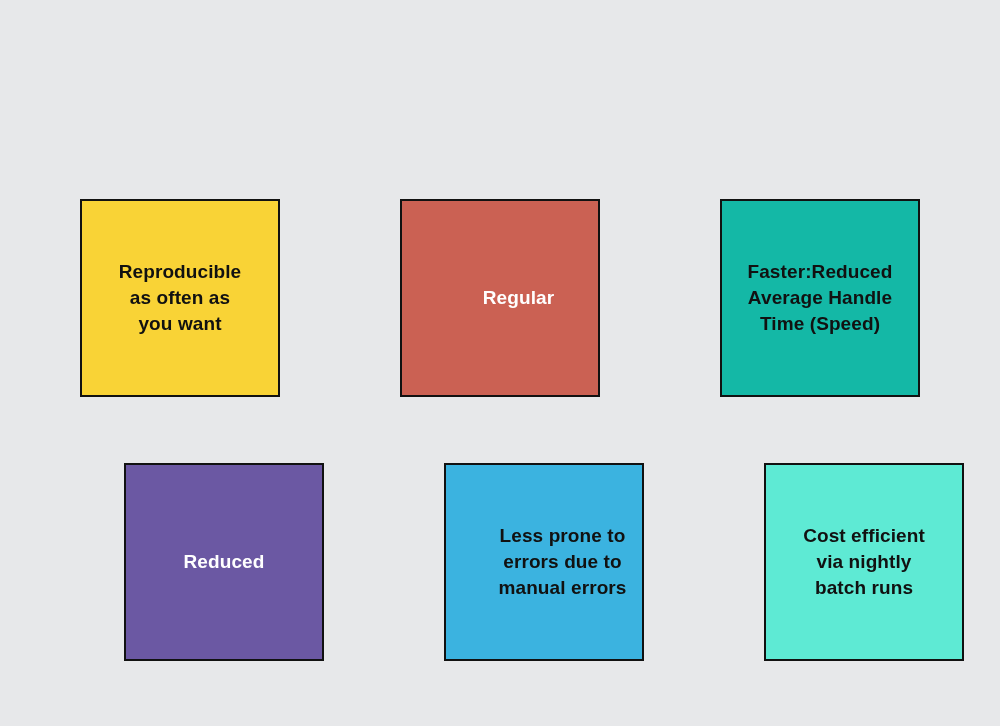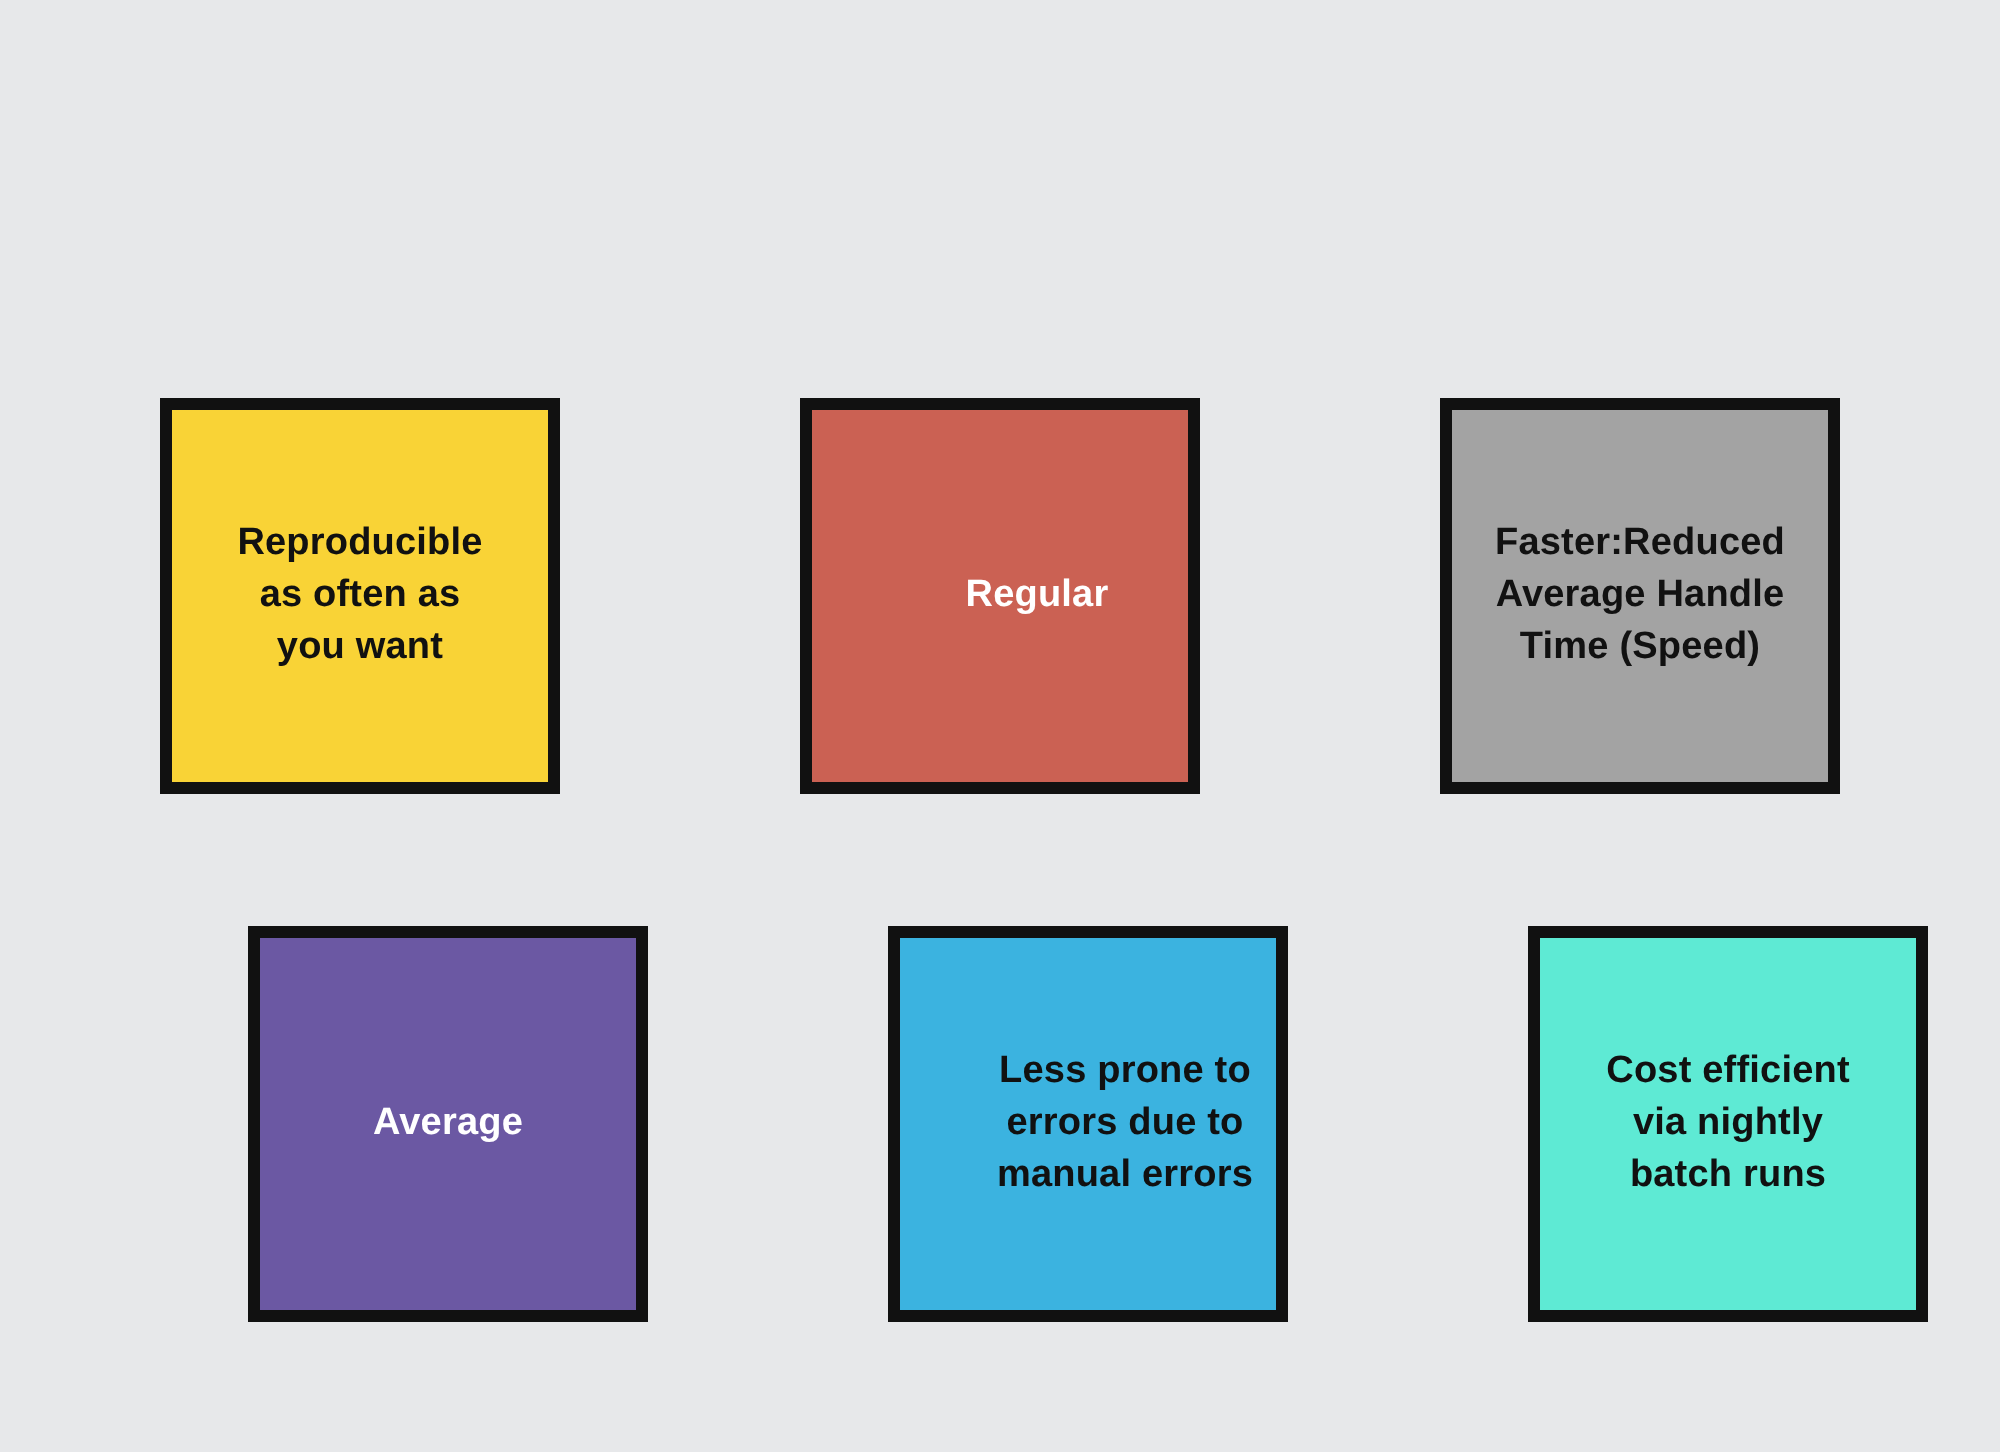--- a/index.html
+++ b/index.html
@@ -37,21 +37,21 @@
     position: absolute;
     left: 80px;
     top: 199px;
     width: 840px;
     height: 464px;
   }
   .card {
     position: absolute;
     width: 200px;
     height: 198px;
-    border: 6px solid #b91c1c;
+    border: 2px solid #b91c1c;
     box-sizing: border-box;
     display: flex;
     align-items: center;
     justify-content: center;
     padding: 0 10px;
   }
   .card.col-0 { left: 0px; }
   .card.col-1 { left: 320px; padding-left: 47px; }
   .card.col-2 { left: 640px; }
   .card.row-0 { top: 0px; }
@@ -78,28 +78,28 @@
     <div class="card col-0 row-0" style="background: rgb(249, 211, 54); border-color: rgb(17, 17, 17);">
       <div class="card-label dark-text" style="color: rgb(17, 17, 17);">Reproducible
 as often as
 you want</div>
     </div>
 
     <div class="card col-1 row-0" style="background: rgb(203, 97, 83); border-color: rgb(17, 17, 17);">
       <div class="card-label light-text" style="color: rgb(255, 255, 255);">Regular</div>
     </div>
 
-    <div class="card col-2 row-0" style="background: #a3a3a3; border-color: rgb(17, 17, 17);">
+    <div class="card col-2 row-0" style="background: #14b8a6; border-color: rgb(17, 17, 17);">
       <div class="card-label dark-text" style="color: rgb(17, 17, 17);">Faster:Reduced
 Average Handle
 Time (Speed)</div>
     </div>
 
     <div class="card col-0 row-1" style="background: rgb(107, 88, 163); border-color: rgb(17, 17, 17);">
-      <div class="card-label light-text" style="color: rgb(255, 255, 255);">Average</div>
+      <div class="card-label light-text" style="color: rgb(255, 255, 255);">Reduced</div>
     </div>
 
     <div class="card col-1 row-1" style="background: rgb(59, 179, 224); border-color: rgb(17, 17, 17);">
       <div class="card-label dark-text" style="color: rgb(17, 17, 17);">Less prone to
 errors due to
 manual errors</div>
     </div>
 
     <div class="card col-2 row-1" style="background: #5eead4; border-color: rgb(17, 17, 17);">
       <div class="card-label dark-text" style="color: rgb(17, 17, 17);">Cost efficient

